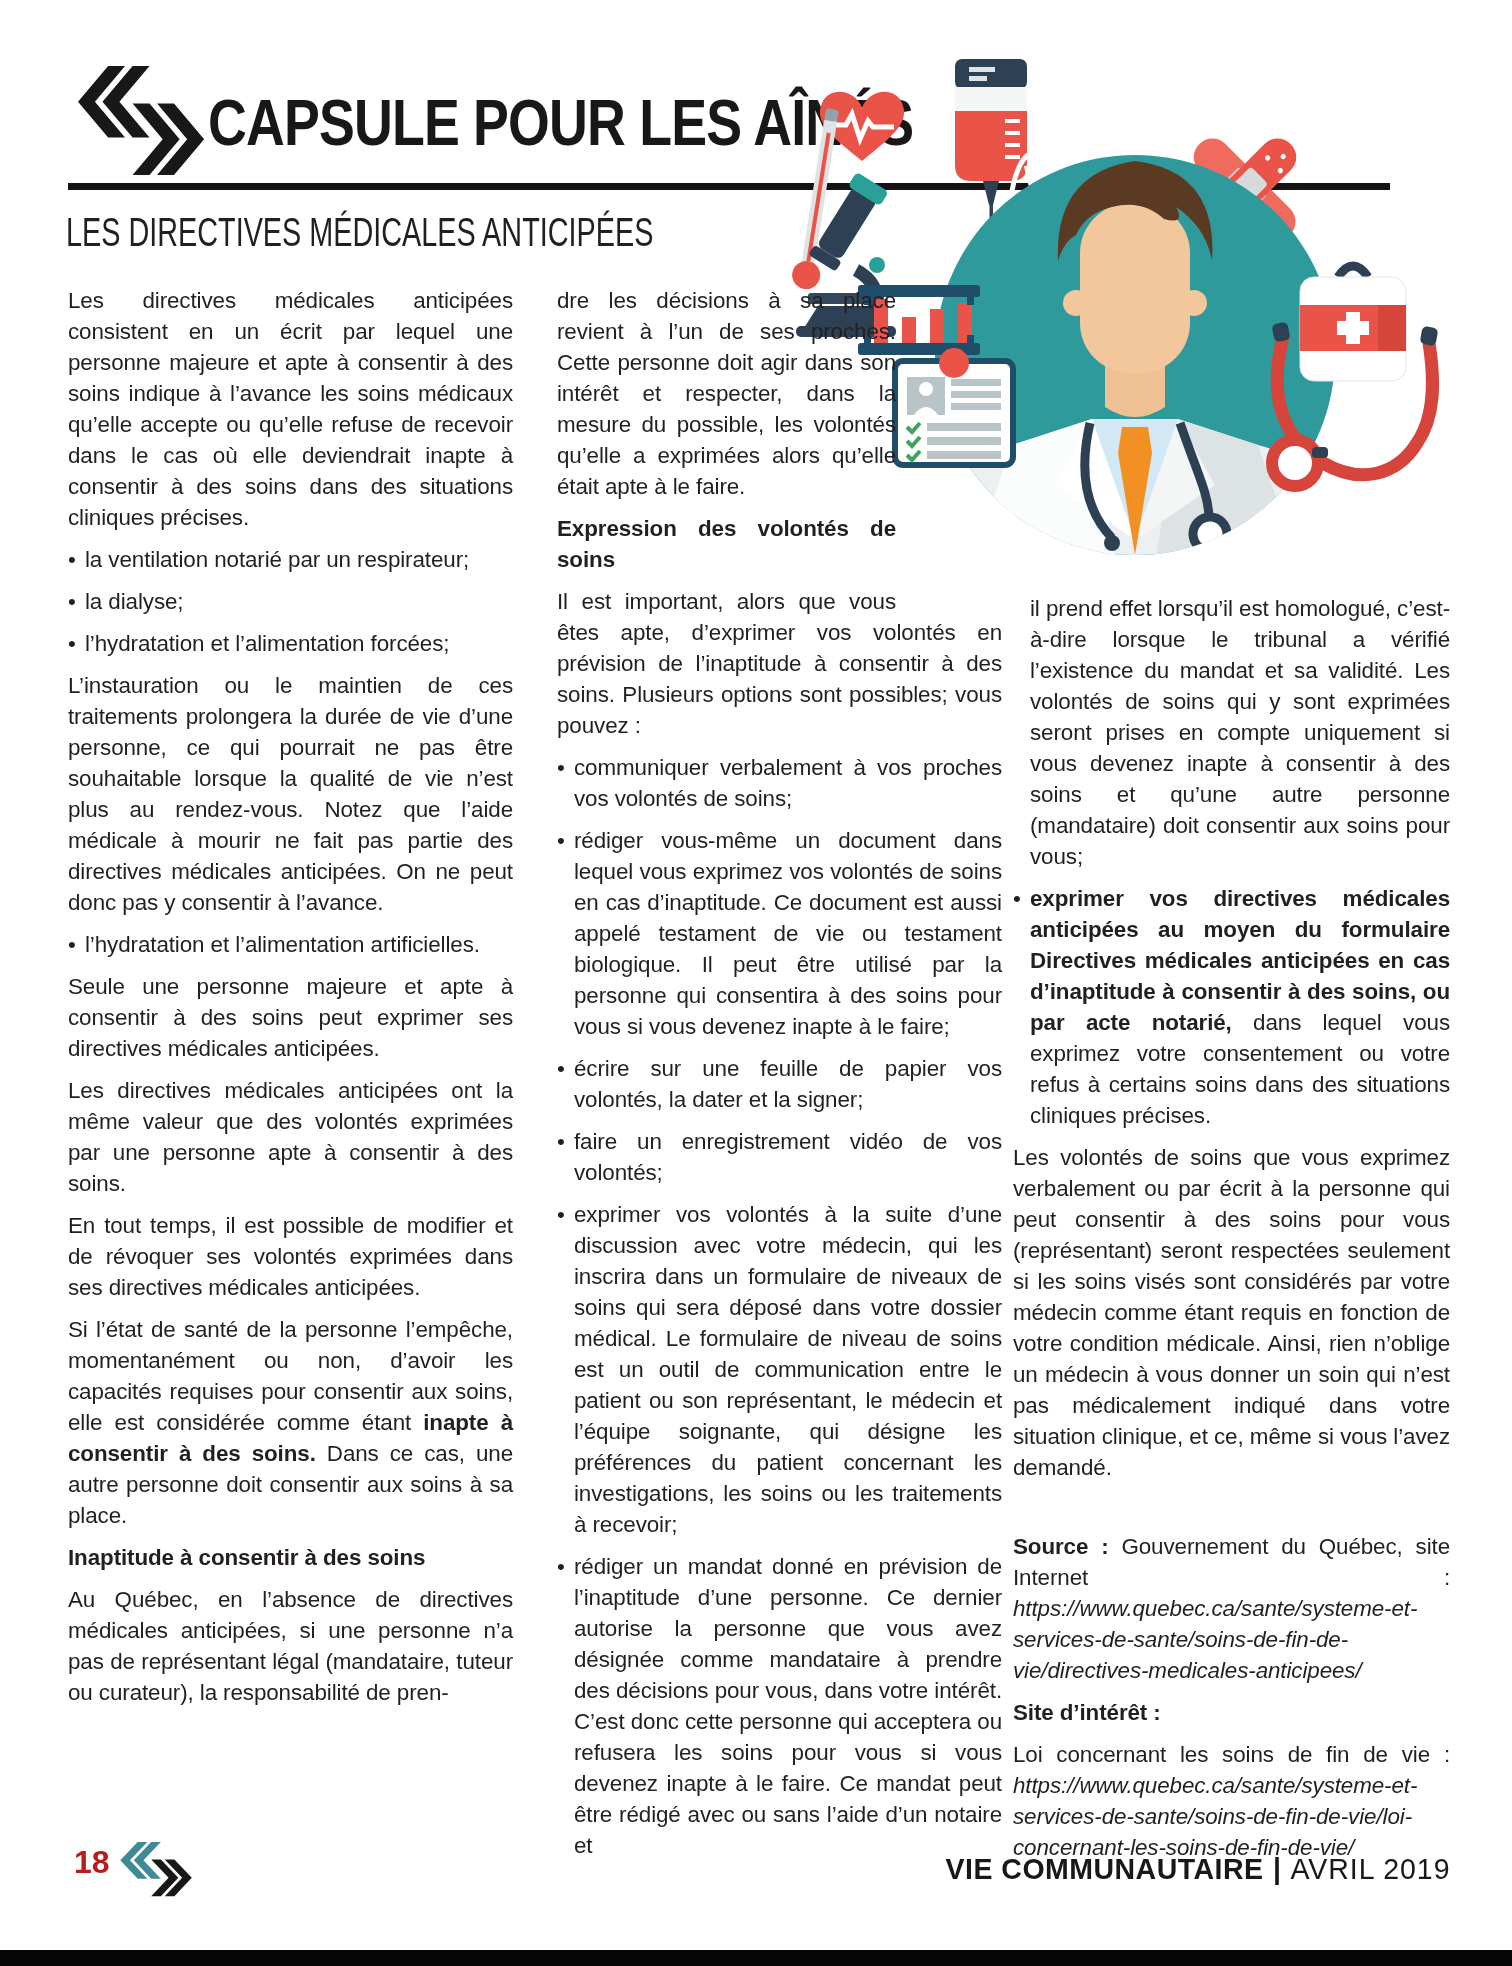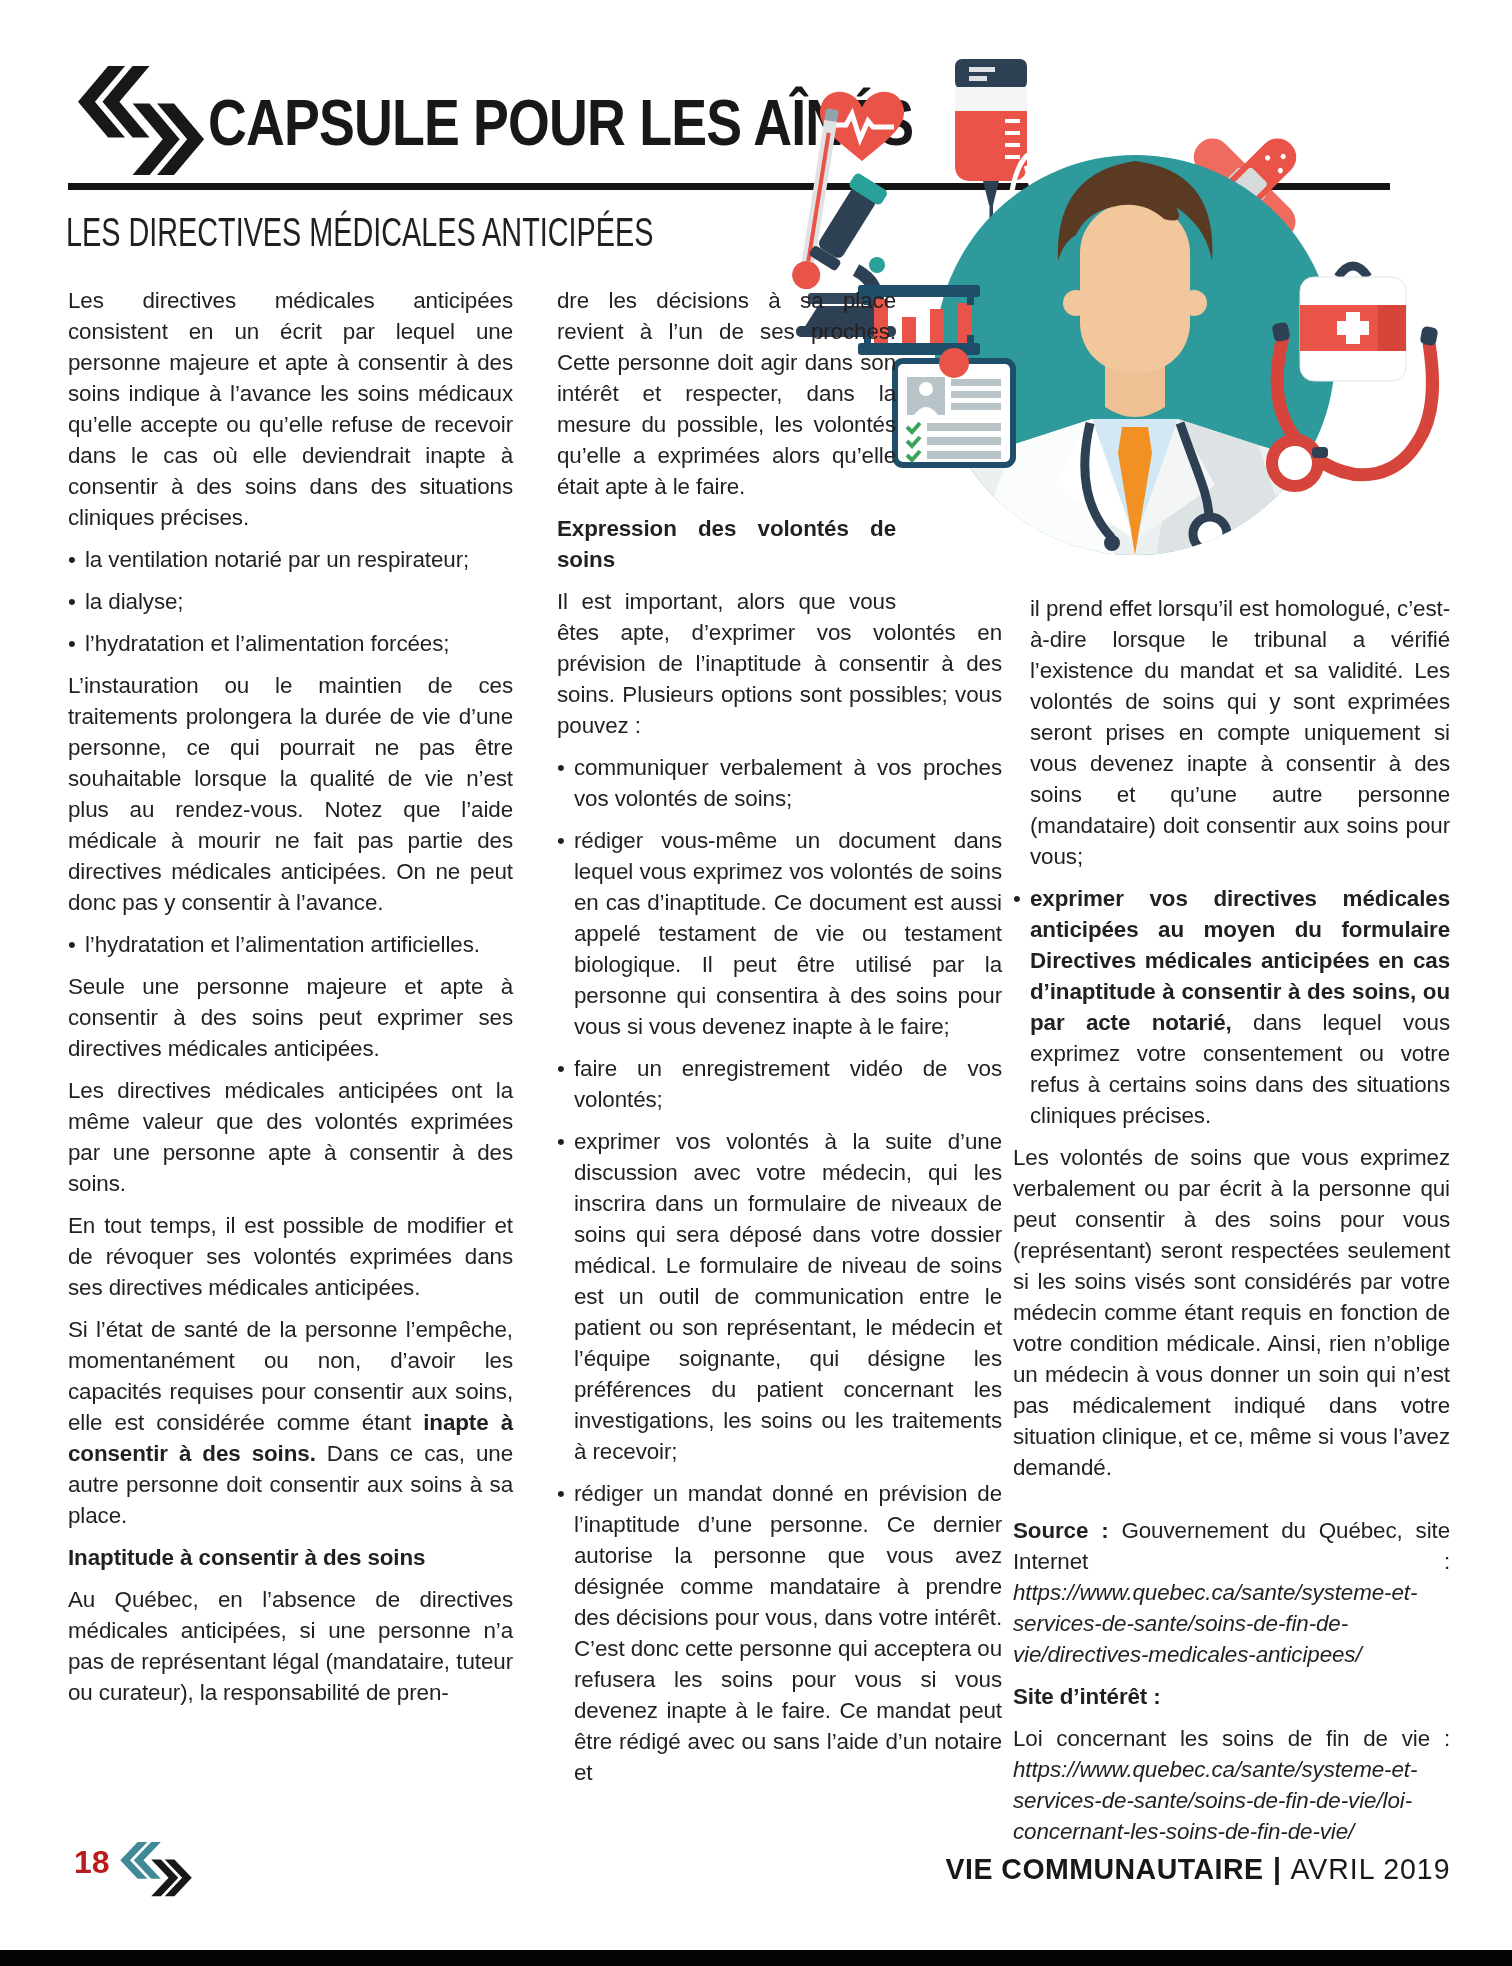--- a/index.html
+++ b/index.html
@@ -18,21 +18,21 @@
   .col1{left:68px;top:285px;}
   .col2{left:545px;top:285px;margin-left:12px;}
   .col3{left:1013px;top:593px;width:437px;}
   .para{margin:0 0 11px;}
   .hd{font-weight:700;}
   .b{font-weight:700;}
   .i{font-style:italic;}
   .bullet{padding-left:17px;text-indent:-17px;}
   .dot{display:inline-block;width:17px;text-indent:0;}
   .cont{padding-left:17px;}
-  .src{margin-top:32px;}
+  .src{margin-top:48px;}
   .wrapspacer{float:right;width:106px;height:326px;}
   .pagenum{position:absolute;left:74px;top:1844px;font-size:32px;font-weight:700;color:#b91c1c;}
   .footlogo{position:absolute;left:118px;top:1842px;}
   .footright{position:absolute;right:62px;top:1852px;font-size:30px;white-space:nowrap;
              transform:scaleX(0.95);transform-origin:right top;color:#1a1718;}
   .mag{font-weight:700;letter-spacing:0.5px;}
   .sep{font-weight:700;padding:0 10px;}
   .issue{font-weight:400;letter-spacing:1px;}
   .botbar{position:absolute;left:0;top:1950px;width:1512px;height:16px;background:#050505;}
 </style>
@@ -222,20 +222,21 @@
       <p class="para"><span>Au Québec, en l’absence de directives médicales anticipées, si une personne n’a pas de représentant légal (mandataire, tuteur ou curateur), la responsabilité de pren-</span></p>
     </div>
 
   <div class="col col2">
     <div class="wrapspacer"></div>
   <p class="para"><span>dre les décisions à sa place revient à l’un de ses proches. Cette personne doit agir dans son intérêt et respecter, dans la mesure du possible, les volontés qu’elle a exprimées alors qu’elle était apte à le faire.</span></p>
       <p class="para hd"><span>Expression des volontés de soins</span></p>
       <p class="para"><span>Il est important, alors que vous êtes apte, d’exprimer vos volontés en prévision de l’inaptitude à consentir à des soins. Plusieurs options sont possibles; vous pouvez :</span></p>
       <p class="para bullet"><span class="dot">•</span><span>communiquer verbalement à vos proches vos volontés de soins;</span></p>
       <p class="para bullet"><span class="dot">•</span><span>rédiger vous-même un document dans lequel vous exprimez vos volontés de soins en cas d’inaptitude. Ce document est aussi appelé testament de vie ou testament biologique. Il peut être utilisé par la personne qui consentira à des soins pour vous si vous devenez inapte à le faire;</span></p>
+      <p class="para bullet"><span class="dot">•</span><span>écrire sur une feuille de papier vos volontés, la dater et la signer;</span></p>
       <p class="para bullet"><span class="dot">•</span><span>faire un enregistrement vidéo de vos volontés;</span></p>
       <p class="para bullet"><span class="dot">•</span><span>exprimer vos volontés à la suite d’une discussion avec votre médecin, qui les inscrira dans un formulaire de niveaux de soins qui sera déposé dans votre dossier médical. Le formulaire de niveau de soins est un outil de communication entre le patient ou son représentant, le médecin et l’équipe soignante, qui désigne les préférences du patient concernant les investigations, les soins ou les traitements à recevoir;</span></p>
       <p class="para bullet"><span class="dot">•</span><span>rédiger un mandat donné en prévision de l’inaptitude d’une personne. Ce dernier autorise la personne que vous avez désignée comme mandataire à prendre des décisions pour vous, dans votre intérêt. C’est donc cette personne qui acceptera ou refusera les soins pour vous si vous devenez inapte à le faire. Ce mandat peut être rédigé avec ou sans l’aide d’un notaire et</span></p>
     </div>
 
   <div class="col col3">
       <p class="para cont"><span>il prend effet lorsqu’il est homologué, c’est-à-dire lorsque le tribunal a vérifié l’existence du mandat et sa validité. Les volontés de soins qui y sont exprimées seront prises en compte uniquement si vous devenez inapte à consentir à des soins et qu’une autre personne (mandataire) doit consentir aux soins pour vous;</span></p>
       <p class="para bullet"><span class="dot">•</span><span class="b">exprimer vos directives médicales anticipées au moyen du formulaire Directives médicales anticipées en cas d’inaptitude à consentir à des soins, ou par acte notarié,</span><span> dans lequel vous exprimez votre consentement ou votre refus à certains soins dans des situations cliniques précises.</span></p>
       <p class="para"><span>Les volontés de soins que vous exprimez verbalement ou par écrit à la personne qui peut consentir à des soins pour vous (représentant) seront respectées seulement si les soins visés sont considérés par votre médecin comme étant requis en fonction de votre condition médicale. Ainsi, rien n’oblige un médecin à vous donner un soin qui n’est pas médicalement indiqué dans votre situation clinique, et ce, même si vous l’avez demandé.</span></p>
       <p class="para src"><span class="b">Source : </span><span>Gouvernement du Québec, site Internet : </span><span class="i">https://www.quebec.ca/sante/systeme-et-services-de-sante/soins-de-fin-de-vie/directives-medicales-anticipees/</span></p>

